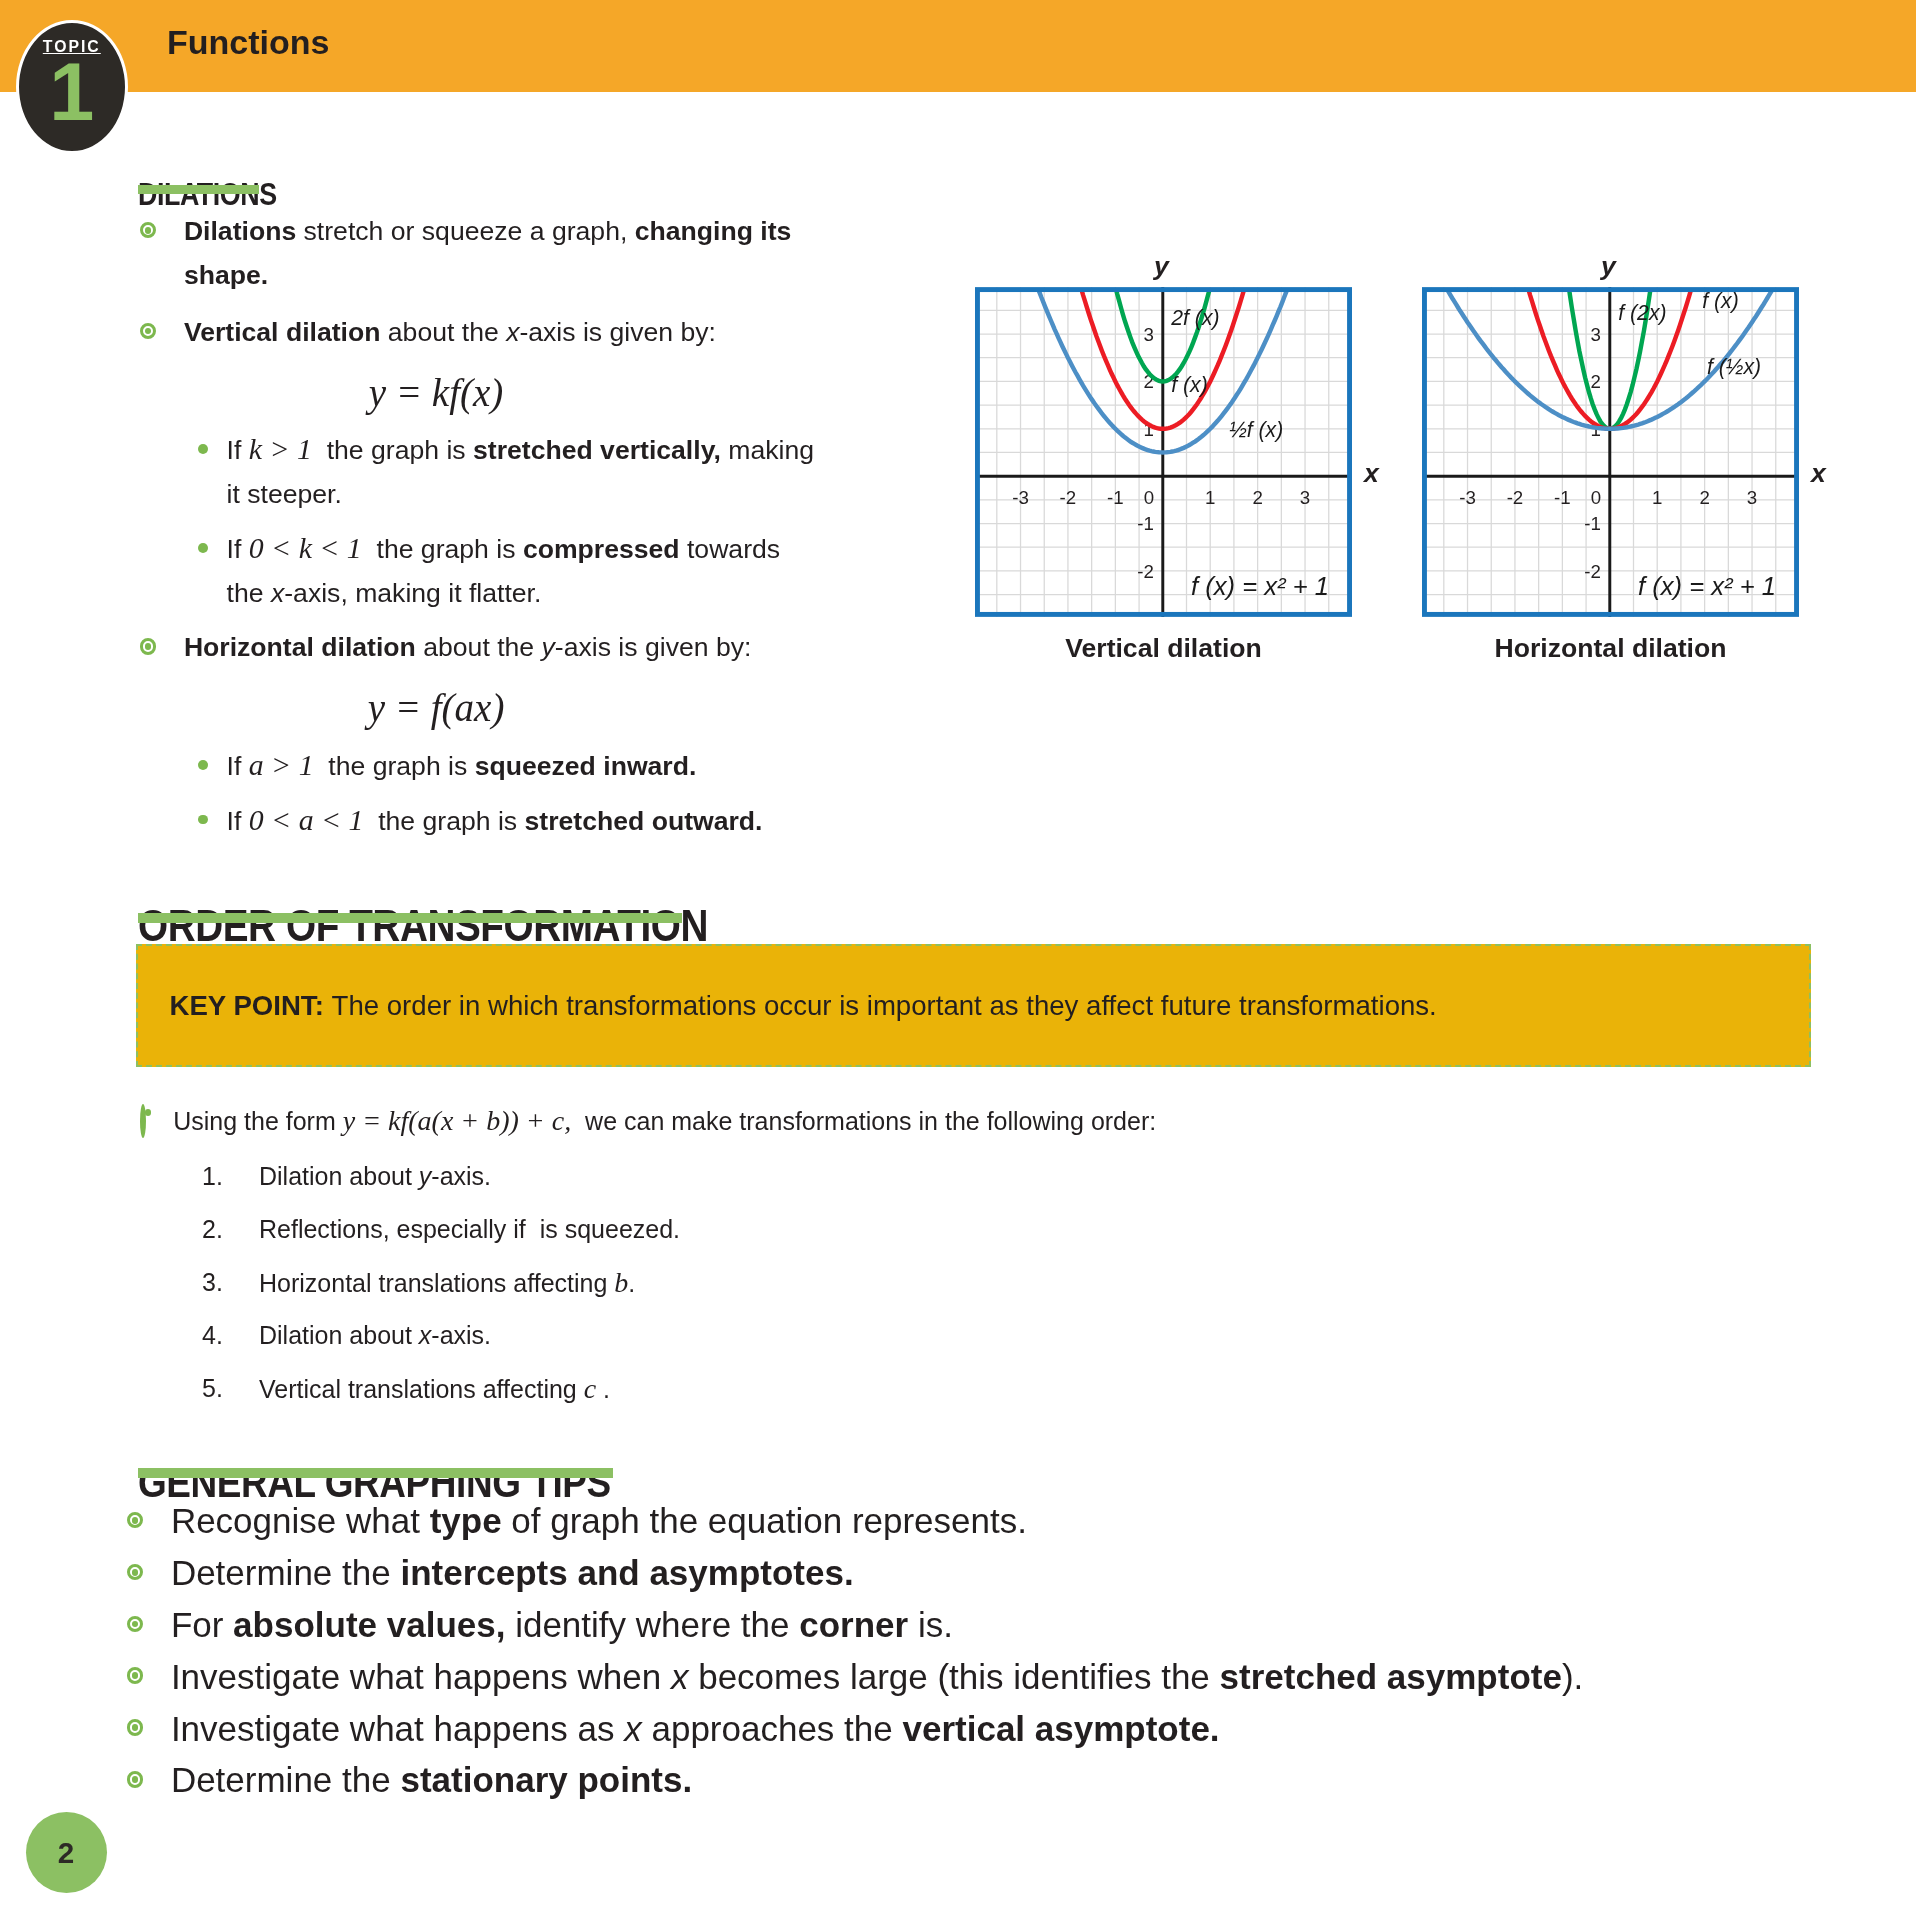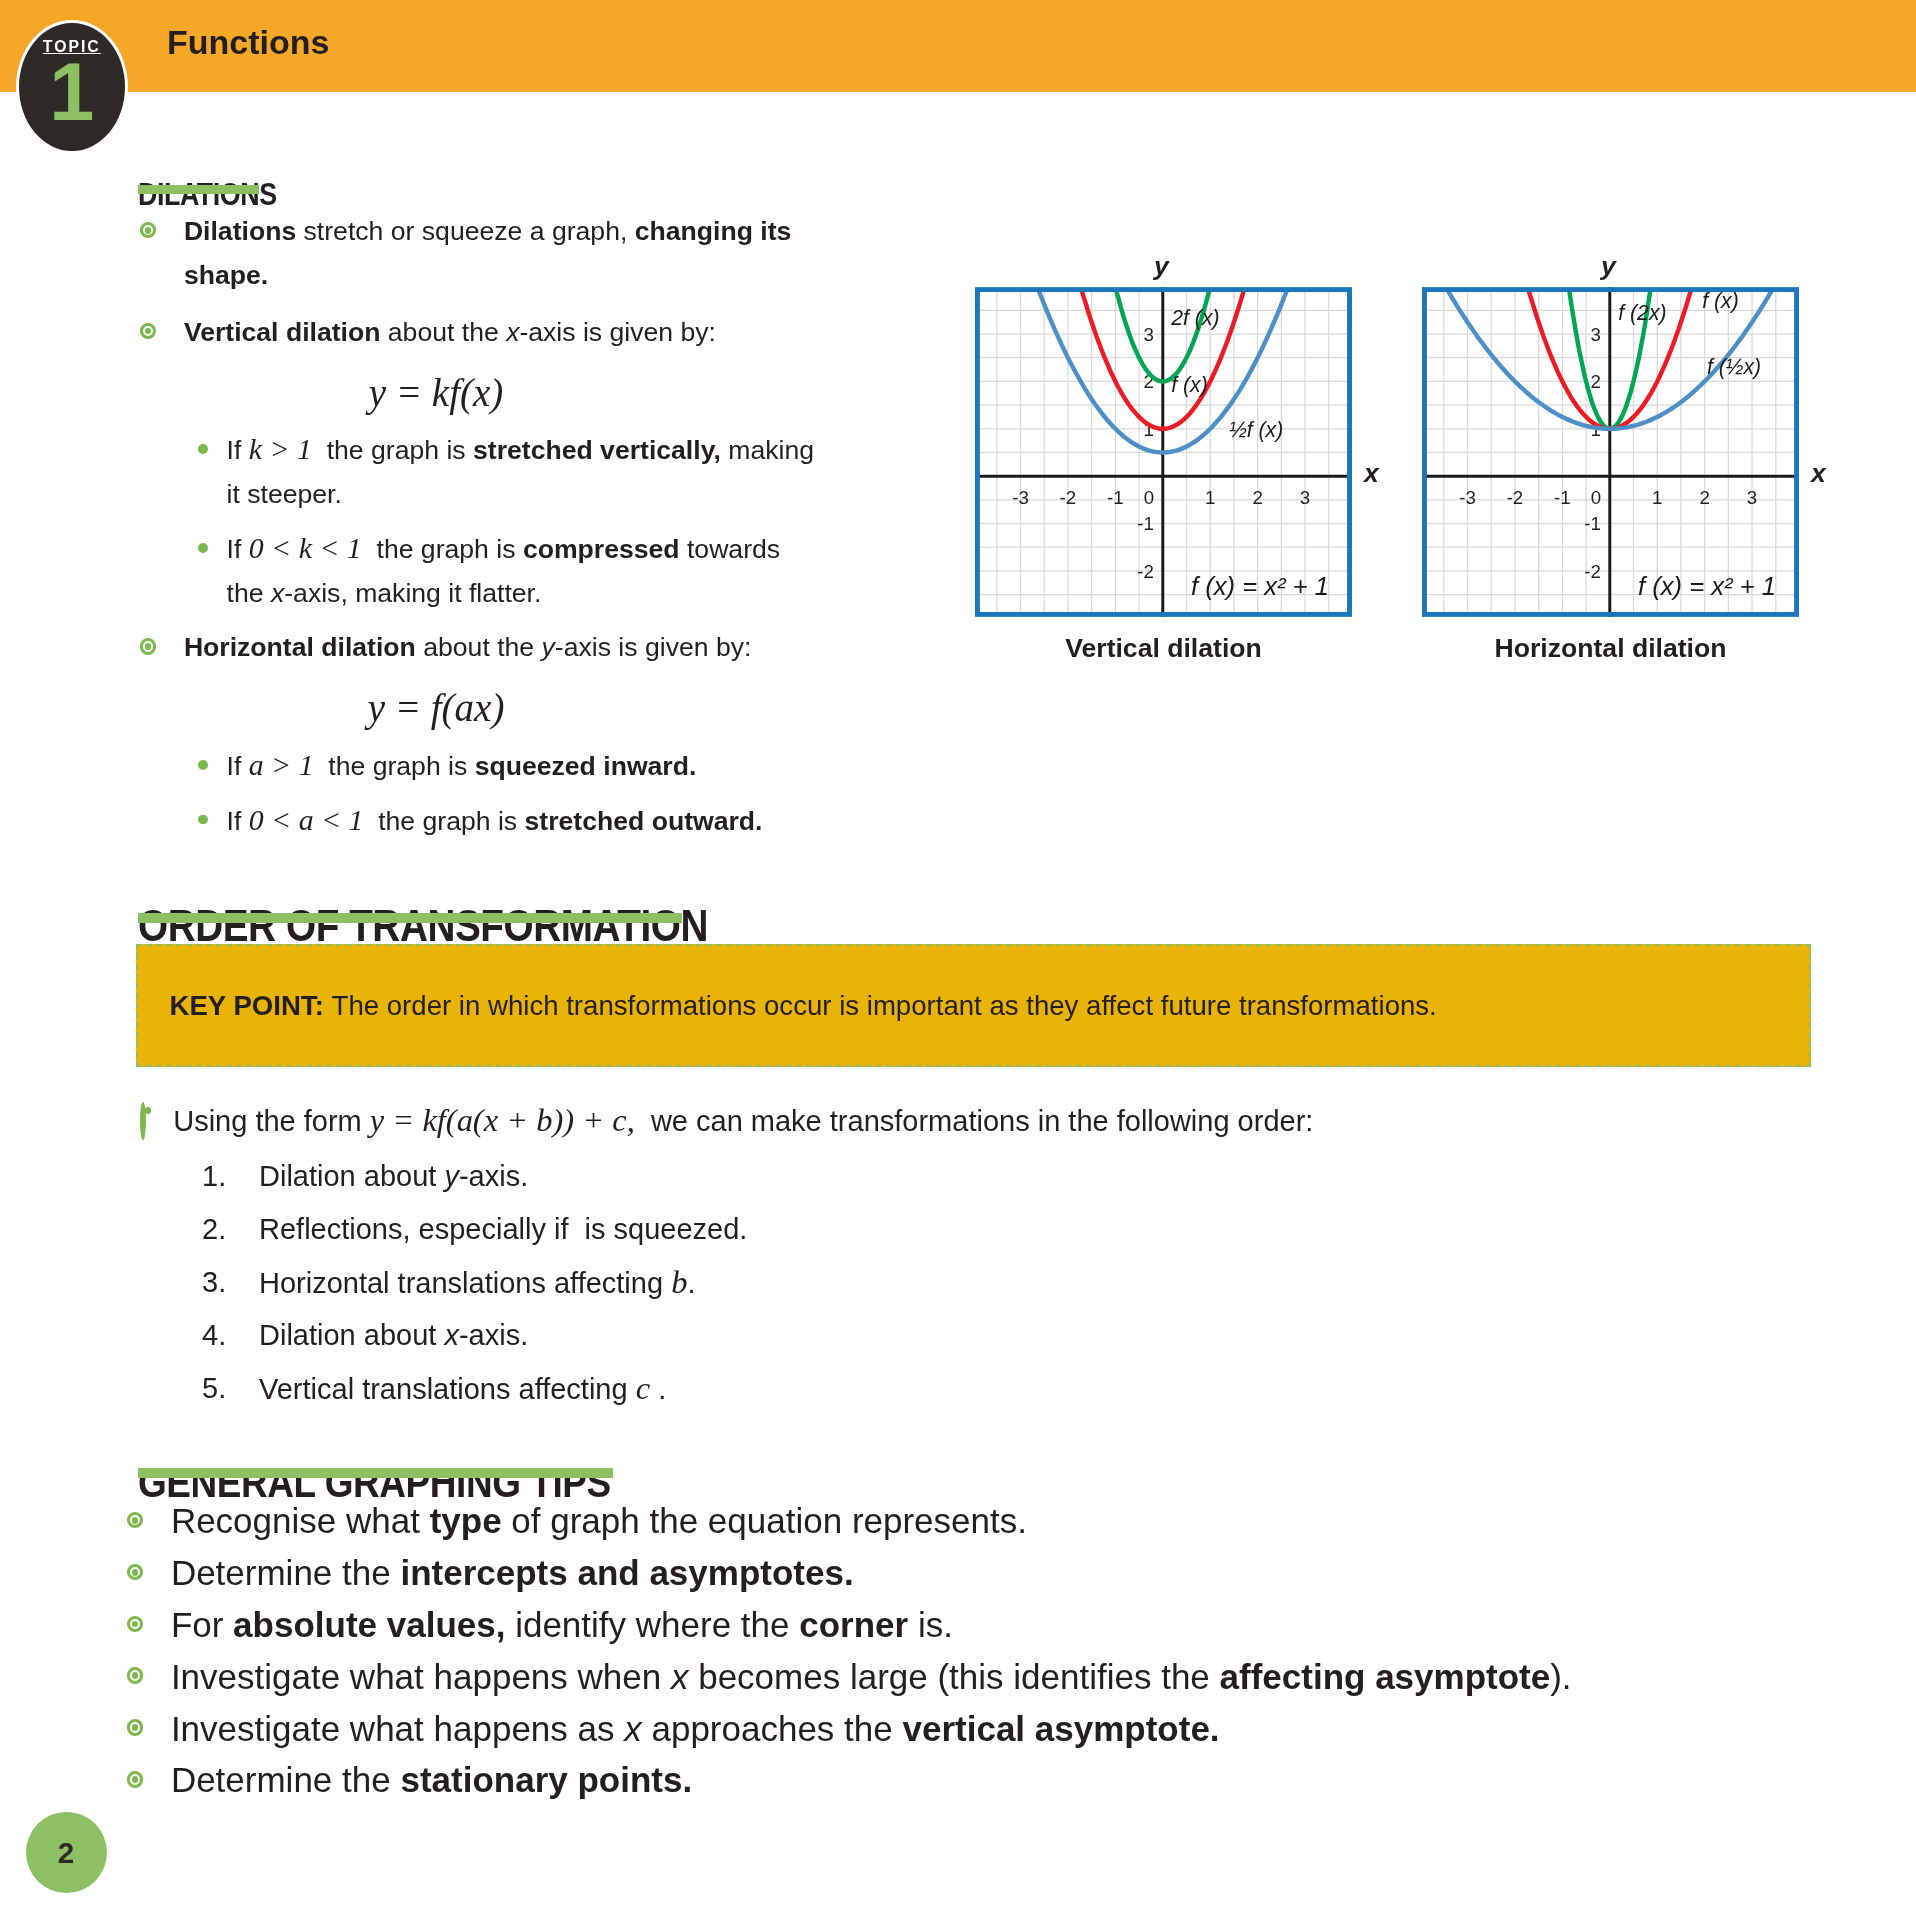--- a/index.html
+++ b/index.html
@@ -20,21 +20,21 @@
   #h-dil{left:138px;top:154px;font-size:30.5px;}
   #h-ord{left:138px;top:867px;font-size:44px;}
   #h-tips{left:138px;top:1427px;font-size:42px;}
   .ulbar{position:absolute;height:8.9px;background:#8CC063;}
   #ul-dil{left:138px;top:185px;width:121px;}
   #ul-ord{left:138px;top:913px;width:544px;height:9.9px;}
   #ul-tips{left:138px;top:1468px;width:475px;height:9.9px;}
 
   
   .dcol{position:absolute;left:111px;top:209px;width:709px;font-size:26.6px;line-height:44px;}
-  .ocol{position:absolute;left:111px;top:1099px;width:1655px;font-size:29px;line-height:43px;}
+  .ocol{position:absolute;left:111px;top:1099px;width:1655px;font-size:25px;line-height:43px;}
   .gcol{position:absolute;left:98px;top:1499px;width:1694px;font-size:35px;line-height:43px;}
   ul.tlist{list-style:none;margin:0;padding:0;}
   li.trow{display:flex;margin:0 0 12.8px 0;}
   .tbul{flex:0 0 16.7px;width:16.7px;height:16.7px;margin:12.8px 27.6px 0 28.6px;border:3px solid #7DB84E;
         border-radius:50%;box-sizing:border-box;position:relative;}
   .tbul::after{content:"";position:absolute;left:2px;top:2px;width:6.9px;height:6.9px;
         background:#7DB84E;border-radius:50%;}
   .srow{display:flex;margin:0 0 9.9px 0;padding-left:87px;}
   .sdot{flex:0 0 9.9px;width:9.9px;height:9.9px;border-radius:50%;background:#7DB84E;margin:16.7px 18.7px 0 0;}
   .eqline{text-align:center;margin:3.9px 59px 9.9px 0;font-size:39px;line-height:51px;
@@ -283,21 +283,21 @@
     <li class="grow">
       <span class="tbul"></span>
       <span data-rich="sections.tips.items.1"><span>Determine the </span><span class="sb">intercepts and asymptotes.</span></span>
     </li>
     <li class="grow">
       <span class="tbul"></span>
       <span data-rich="sections.tips.items.2"><span>For </span><span class="sb">absolute values,</span><span> identify where the </span><span class="sb">corner</span><span> is.</span></span>
     </li>
     <li class="grow">
       <span class="tbul"></span>
-      <span data-rich="sections.tips.items.3"><span>Investigate what happens when </span><span class="si">x</span><span> becomes large (this identifies the </span><span class="sb">affecting asymptote</span><span>).</span></span>
+      <span data-rich="sections.tips.items.3"><span>Investigate what happens when </span><span class="si">x</span><span> becomes large (this identifies the </span><span class="sb">stretched asymptote</span><span>).</span></span>
     </li>
     <li class="grow">
       <span class="tbul"></span>
       <span data-rich="sections.tips.items.4"><span>Investigate what happens as </span><span class="si">x</span><span> approaches the </span><span class="sb">vertical asymptote.</span></span>
     </li>
     <li class="grow">
       <span class="tbul"></span>
       <span data-rich="sections.tips.items.5"><span>Determine the </span><span class="sb">stationary points.</span></span>
     </li>
   </ul>

